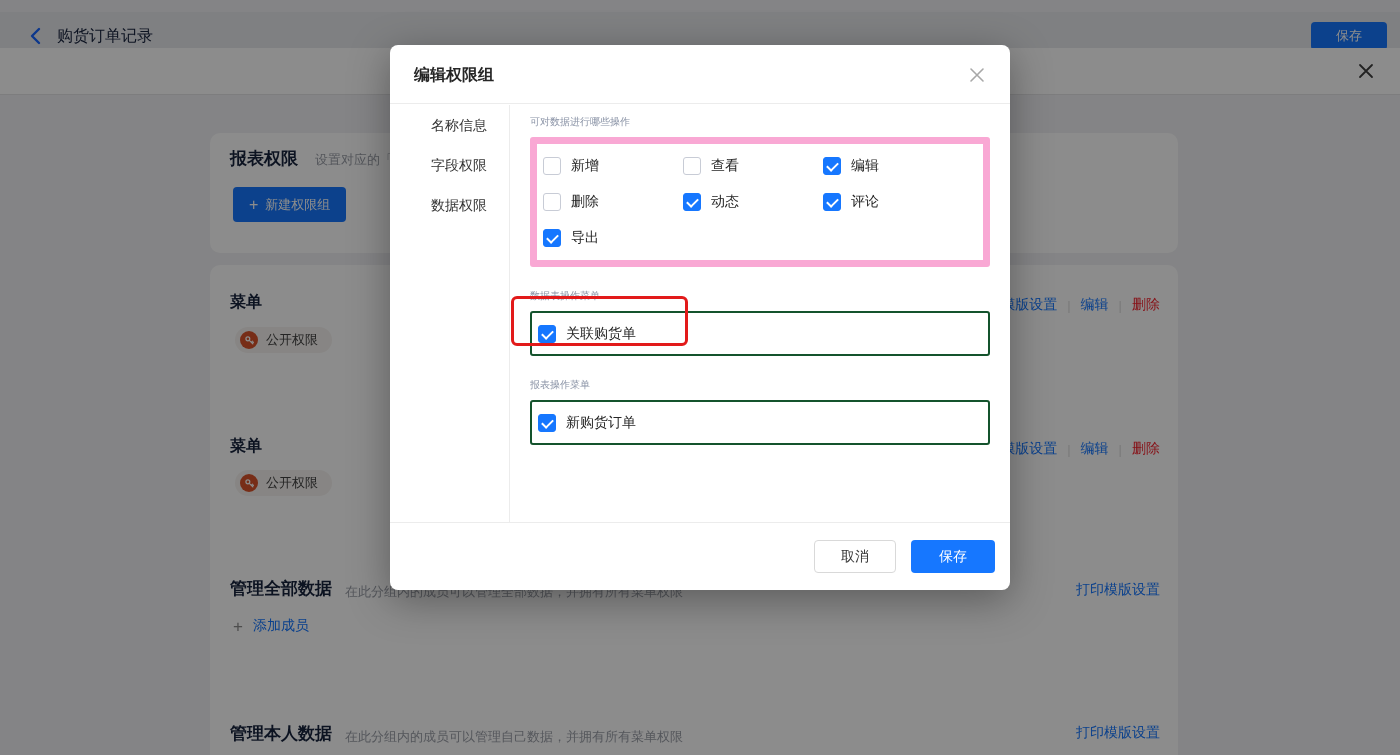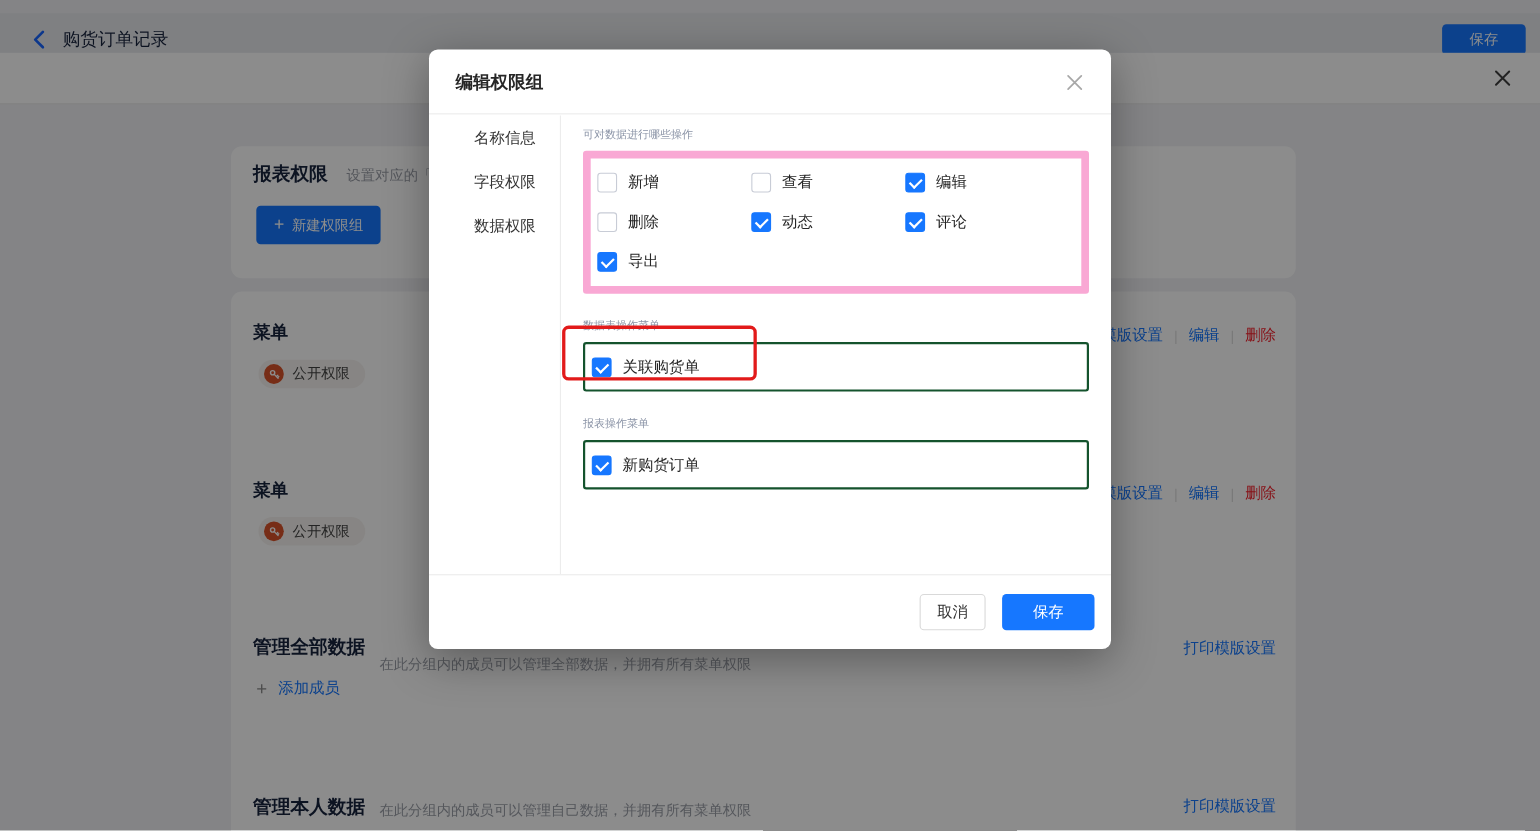--- a/index.html
+++ b/index.html
@@ -66,21 +66,21 @@
   .menu-box { margin-top:8px; border:2px solid #14532d; border-radius:3px; height:45px;
               display:flex; align-items:center; padding-left:6px; }
   .cb-item { display:flex; align-items:center; gap:10px; height:22px; font-size:14px; color:#262626; cursor:pointer; }
   .cb { width:18px; height:18px; border:1px solid #c8ccd6; border-radius:3px; background:#fff;
         position:relative; flex:none; cursor:pointer; }
   .cb.on { background:#1677ff; border-color:#1677ff; }
   .cb.on::after { content:""; position:absolute; left:5px; top:2px; width:5px; height:9px;
                   border:solid #fff; border-width:0 2px 2px 0; transform:rotate(45deg); }
   .modal-footer { position:absolute; left:0; right:0; bottom:0; height:68px; border-top:1px solid #ececec;
                   display:flex; align-items:center; justify-content:flex-end; gap:15px; padding-right:15px; }
-  .btn-cancel { width:60px; height:33px; background:#fff; border:1px solid #d9d9d9; border-radius:4px;
+  .btn-cancel { width:82px; height:33px; background:#fff; border:1px solid #d9d9d9; border-radius:4px;
                 font-size:14px; color:#333; cursor:pointer; }
   .btn-save { width:84px; height:33px; background:#1677ff; border:none; border-radius:4px;
               font-size:14px; color:#fff; cursor:pointer; }
 
   
   .annotation { position:absolute; left:511px; top:296px; width:177px; height:50px;
                 border:3px solid #e21a1a; border-radius:6px; z-index:70; pointer-events:none; }
 </style>
 </head>
 <body>
@@ -148,21 +148,21 @@
         <span class="key-circle">
           <svg width="11" height="11" viewBox="0 0 12 12">
               <circle cx="4.2" cy="4.2" r="2.1" fill="none" stroke="#fff" stroke-width="1.4"></circle>
               <path d="M5.8 5.8 L9.6 9.6 M8 8 L9.3 6.7 M9.1 9.1 L10.3 7.9" stroke="#fff" stroke-width="1.3" stroke-linecap="round"></path>
             </svg>
         </span>
         <span>公开权限</span>
       </div>
 
       <div class="sec-title big" style="top:312px">管理全部数据</div>
-      <div class="sec-desc" style="top:330px">在此分组内的成员可以管理全部数据，并拥有所有菜单权限</div>
+      <div class="sec-desc" style="top:318px">在此分组内的成员可以管理全部数据，并拥有所有菜单权限</div>
       <div class="links-row" style="top:316px">
         <a class="blue-link">打印模版设置</a>
       </div>
       <button class="add-member" style="top:352px">
         <span class="plus-gray">+</span>
         <span>添加成员</span>
       </button>
 
       <div class="sec-title big" style="top:457px">管理本人数据</div>
       <div class="sec-desc" style="top:463px">在此分组内的成员可以管理自己数据，并拥有所有菜单权限</div>

